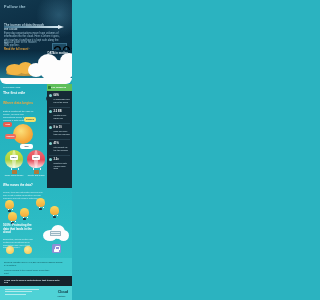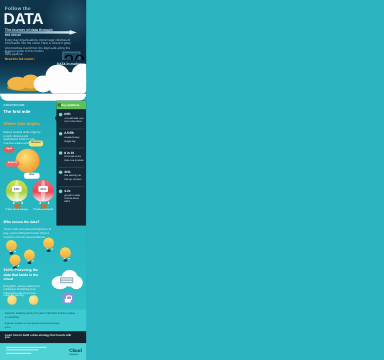--- a/index.html
+++ b/index.html
@@ -282,21 +282,20 @@
   .logo small{display:block;font-size:1.8px;line-height:2px;font-weight:normal;color:#1a5560;}
 </style>
 </head>
 <body>
 
 <div class="page">
 
   <div class="header">
     <div class="hdr-glow"></div>
     <div class="kicker">Follow the</div>
-    <div class="title">DATA</div>
     <div class="subtitle">The journey of data through the cloud</div>
     <div class="arrow">
       <div class="shaft"></div>
       <div class="head"></div>
     </div>
     <div class="lede">Every day organisations move huge volumes of information into the cloud. Here is where it goes, who touches it and how it is kept safe along the way.</div>
     <div class="lede2">A visual guide to the modern data pipeline.</div>
     <div class="hdr-link">Read the full report ›</div>
     <div class="hdr-badge">2024</div>
   </div>

